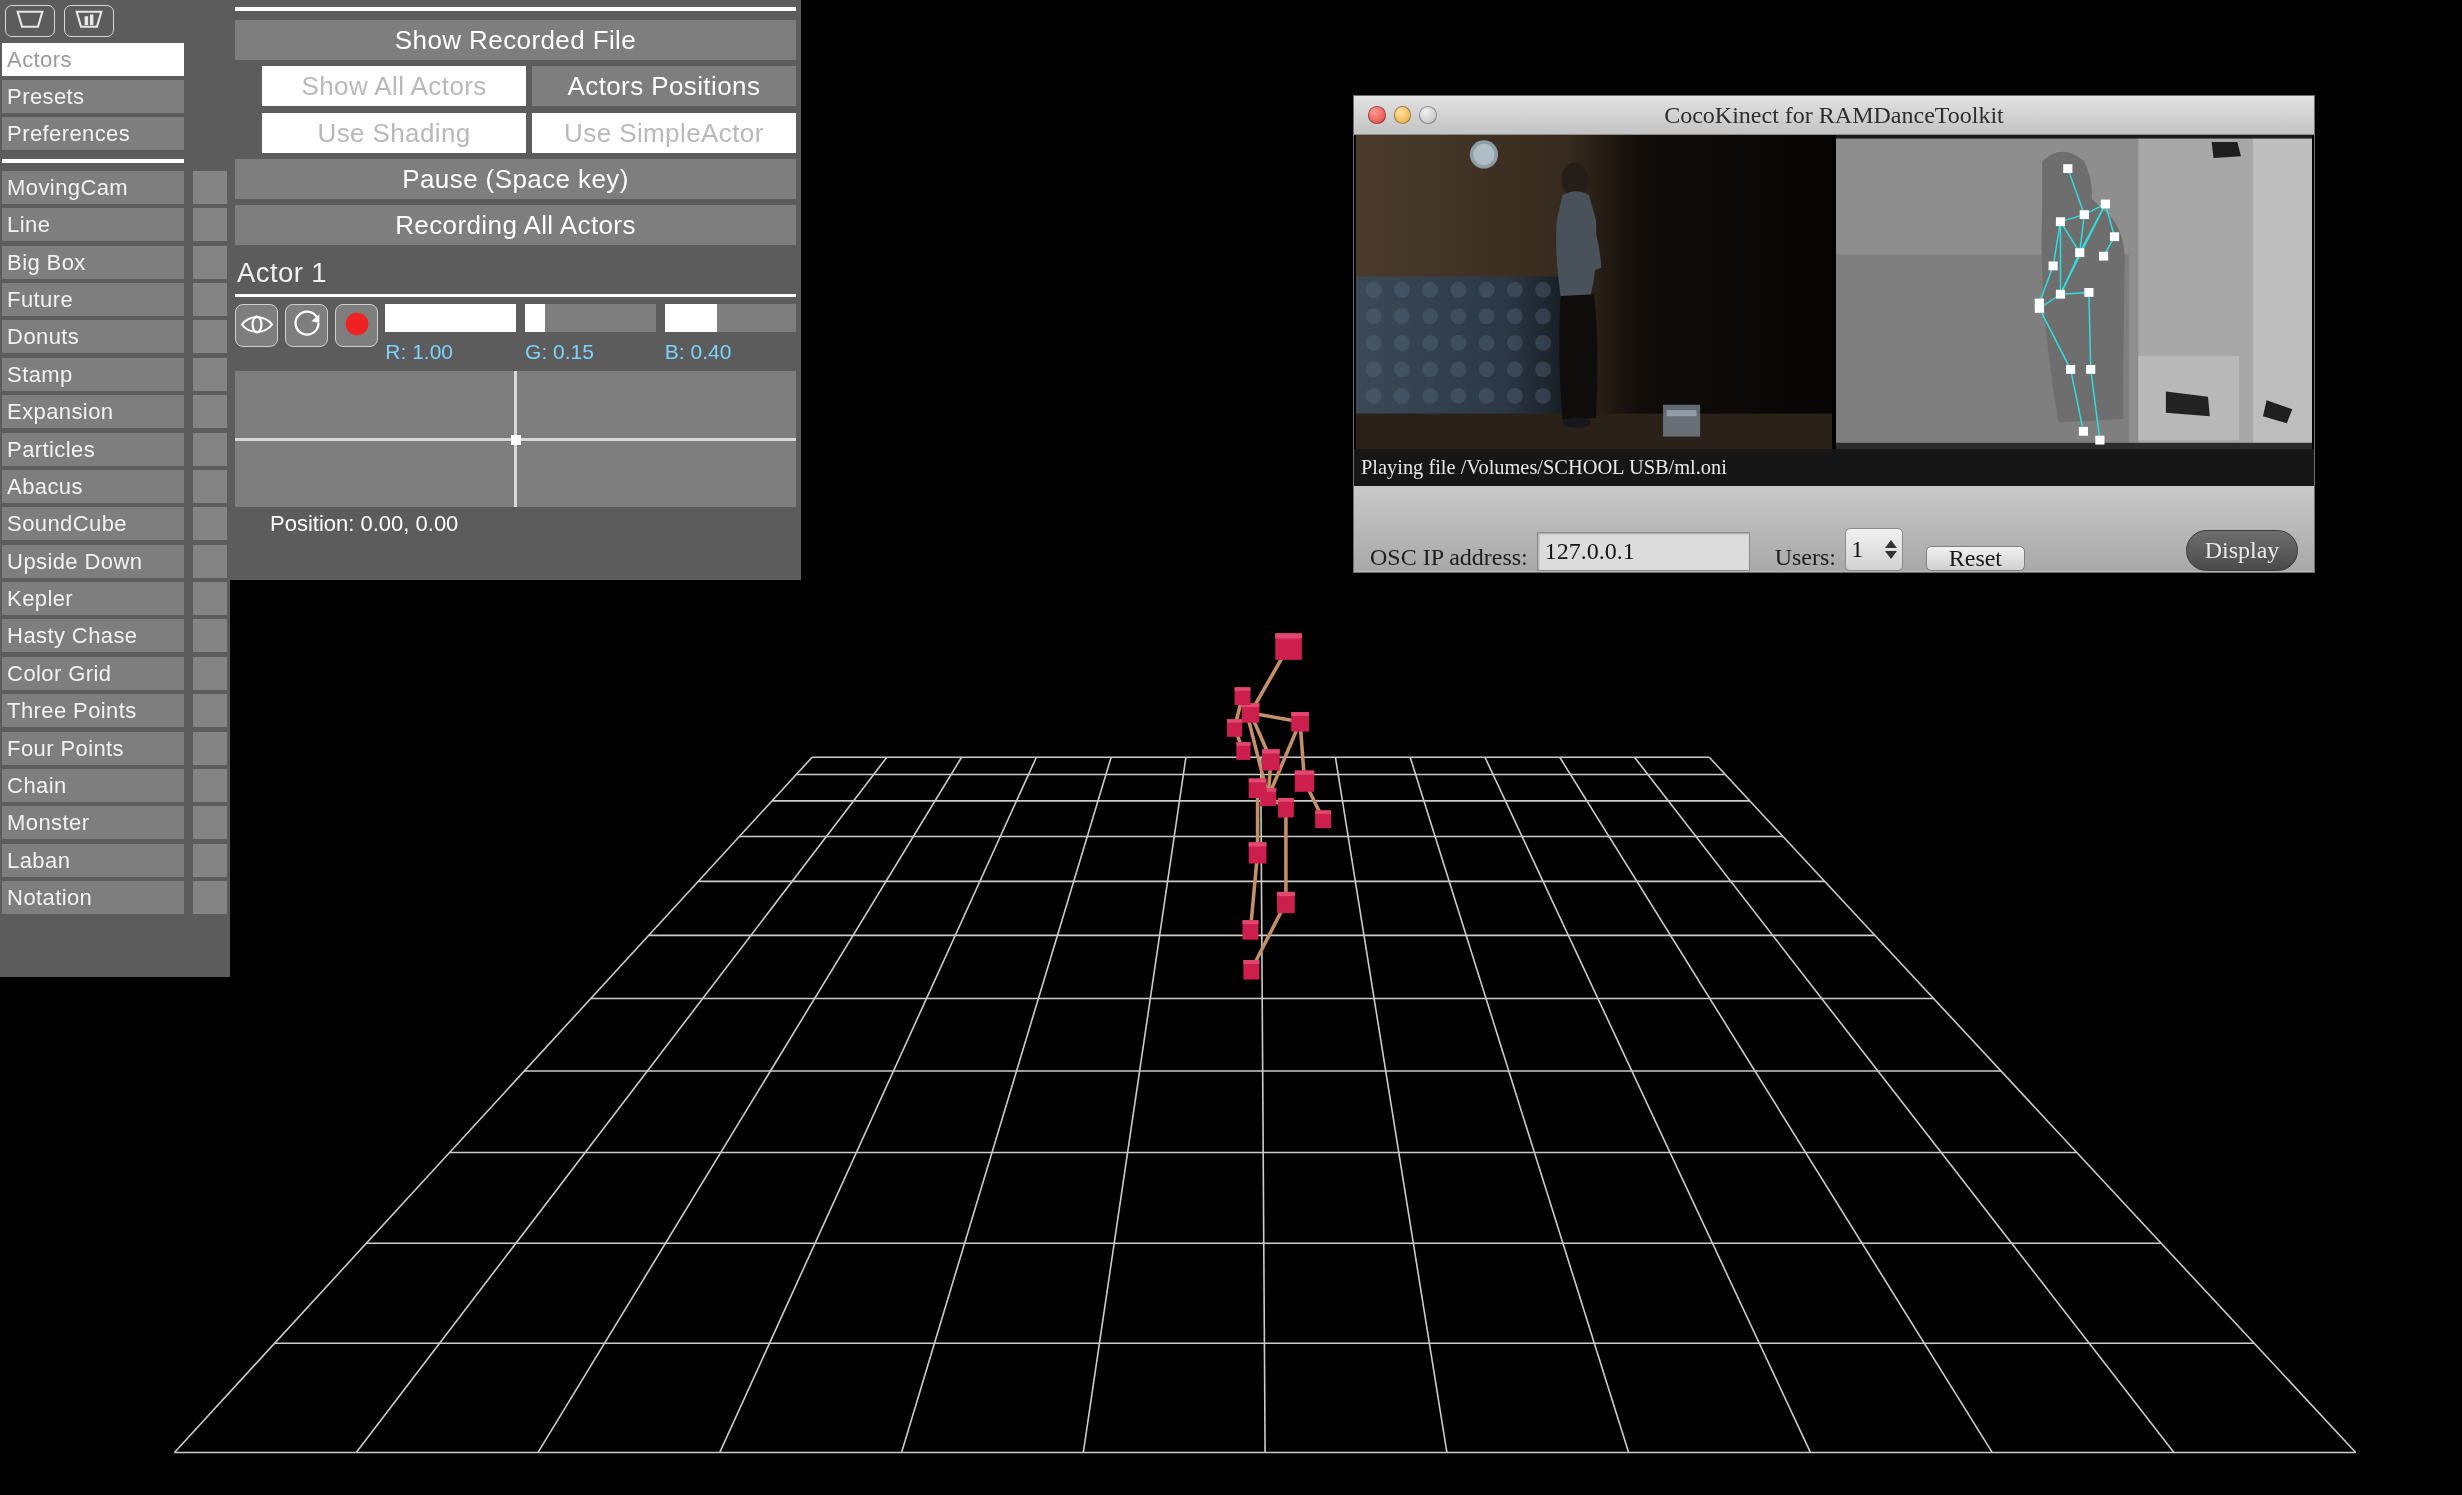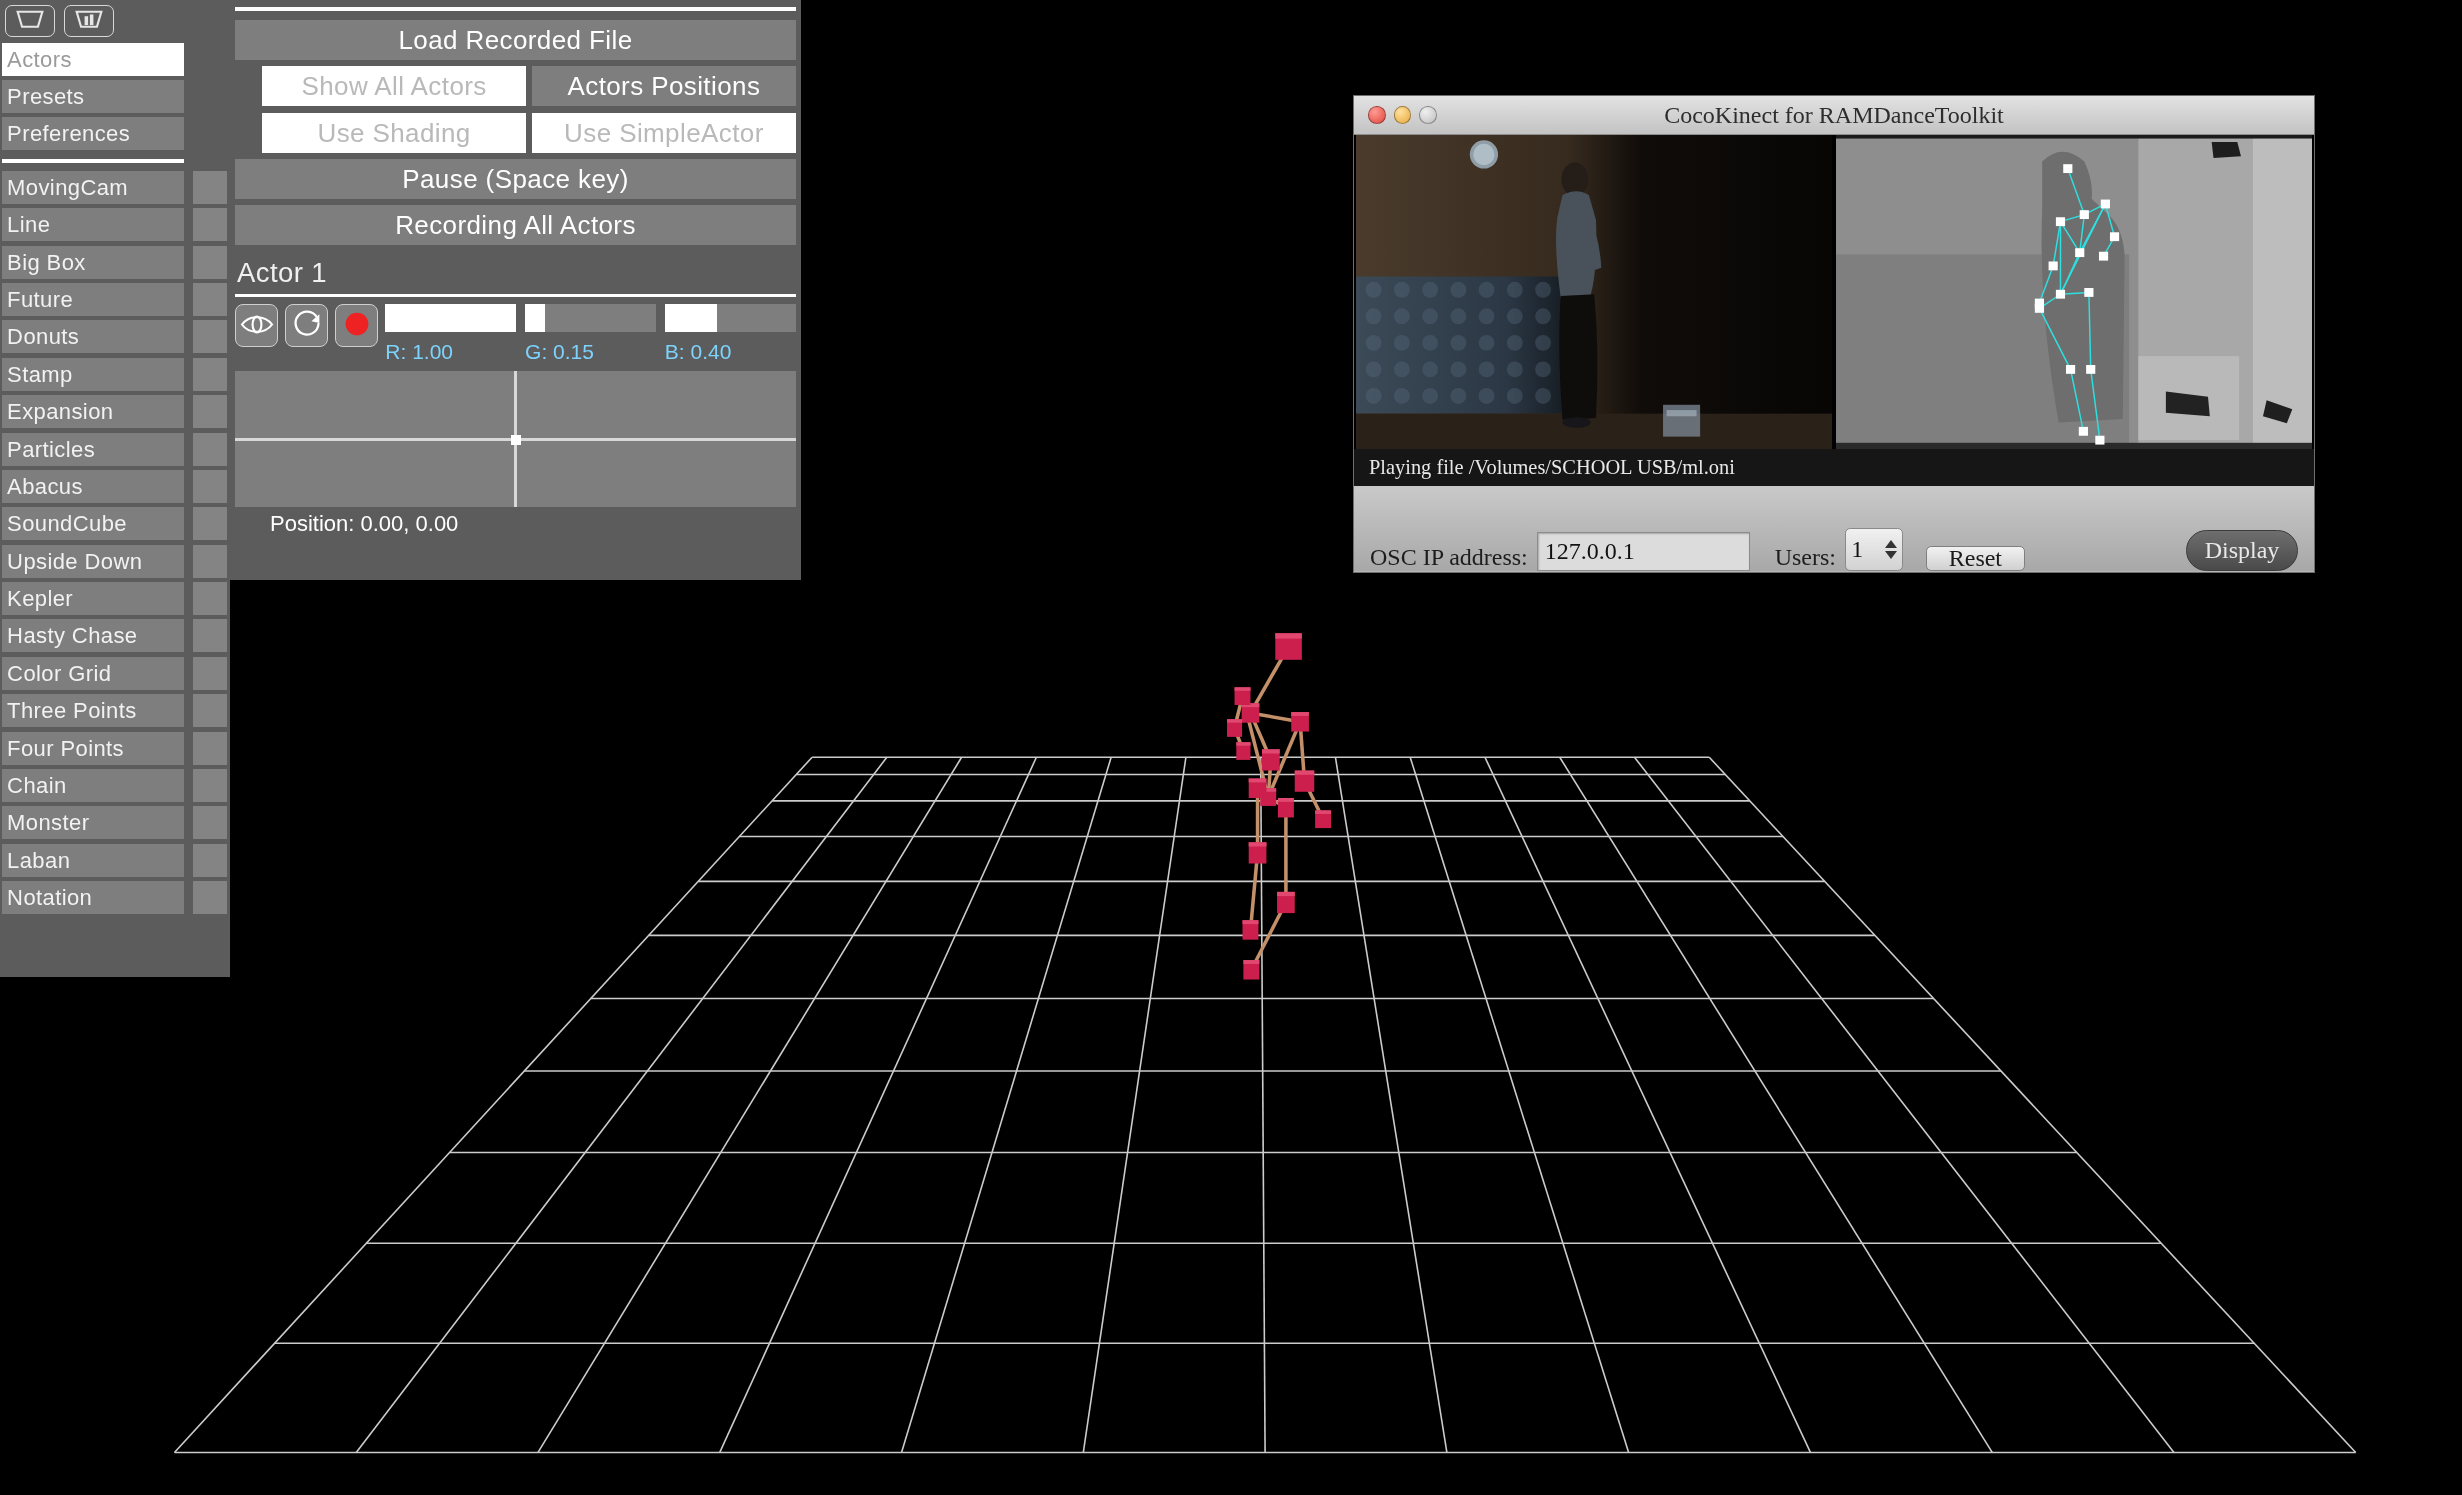--- a/index.html
+++ b/index.html
@@ -120,21 +120,21 @@
     font-family: "Liberation Serif", serif;
     font-size: 24px; color: #2d2d2d;
   }
   .cams { display: flex; height: 314px; background: #000; padding: 0 1.8px; gap: 3.5px; }
   .cam { flex: 1; position: relative; overflow: hidden; }
   .cam svg { position: absolute; inset: 0; }
   .statusbar {
     background: #161616; color: #e8e8e8;
     height: 37px; line-height: 37px;
     font-family: "Liberation Serif", serif;
-    font-size: 20.4px; padding-left: 15px;
+    font-size: 20.4px; padding-left: 7px;
   }
   .bottombar {
     height: 85px; display: flex; align-items: flex-end;
     gap: 0; padding: 0 16px;
     background: linear-gradient(#c9c9c9, #a8a8a8);
   }
   .bb-label { font-family: "Liberation Serif", serif; font-size: 24px; color: #1d1d1d; margin-right: 8.9px; }
   .ip-input {
     width: 213px; height: 39px;
     background: #dcdcdc; border: 0.9px solid #8c8c8c;
@@ -404,21 +404,21 @@
         <div class="sb-row">
           <div class="sb-btn">Notation</div>
           <div class="sb-toggle"></div>
         </div>
       </div>
   </div>
 
   <div id="actorpanel">
     <div class="ap-toprule"></div>
 
-    <div class="ap-btn">Load Recorded File</div>
+    <div class="ap-btn">Show Recorded File</div>
 
     <div class="ap-pair">
       <div class="ap-half on">Show  All  Actors</div>
       <div class="ap-half">Actors  Positions</div>
     </div>
 
     <div class="ap-pair">
       <div class="ap-half on">Use  Shading</div>
       <div class="ap-half on">Use  SimpleActor</div>
     </div>

